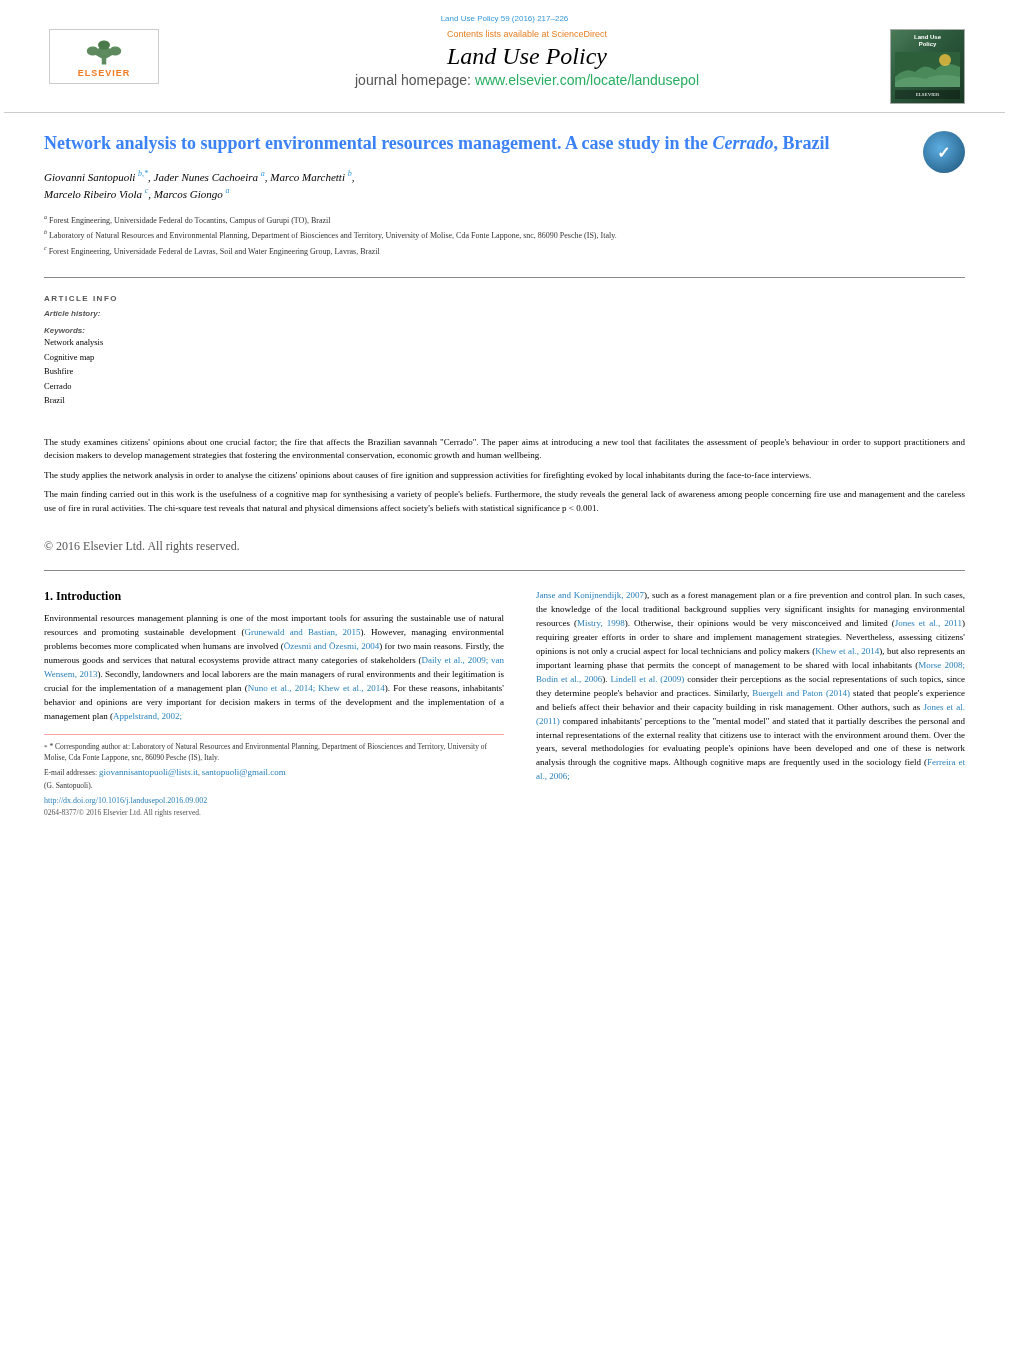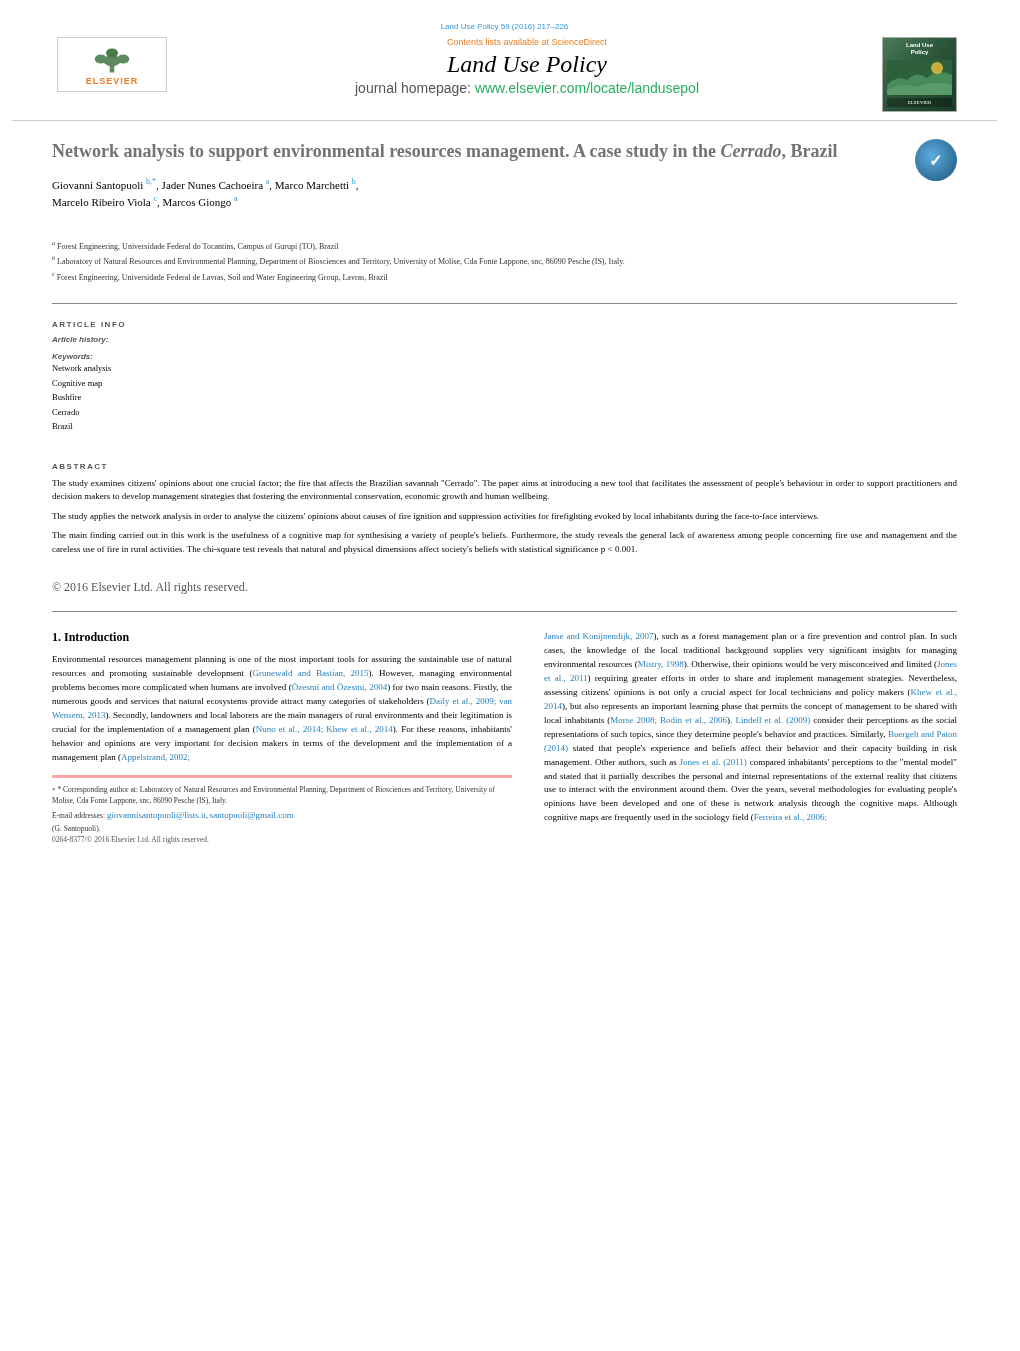--- a/index.html
+++ b/index.html
@@ -9,21 +9,21 @@
       font-size: 10px;
       color: #000;
       width: 1020px;
       min-height: 1351px;
     }
 
     .page-wrapper {
       width: 1009px;
       min-height: 1351px;
       background: #fff;
-      padding: 12px;
+      padding: 4px;
     }
 
     
     .journal-header {
       padding: 10px 40px 0 40px;
       border-bottom: 1px solid #ccc;
       padding-bottom: 8px;
     }
 
     .header-top-row {
@@ -139,41 +139,42 @@
     }
 
     
     .article-header {
       padding: 18px 40px 10px 40px;
     }
 
     .article-title {
       font-size: 18px;
       font-weight: bold;
-      color: #737373;
+      color: #3b82f6;
       line-height: 1.4;
       margin-bottom: 12px;
       max-width: 820px;
     }
 
     .article-title em {
       font-style: italic;
     }
 
     .crossmark-area {
       display: flex;
       justify-content: space-between;
       align-items: flex-start;
     }
 
     .authors-line {
       font-size: 11px;
       color: #000;
-      margin-bottom: 22px;
+      margin-bottom: 4px;
       line-height: 1.5;
+      font-style: italic;
     }
 
     .author-super {
       font-size: 8px;
       vertical-align: super;
       color: #3498db;
     }
 
     .crossmark-badge {
       width: 42px;
@@ -318,21 +319,21 @@
     }
 
     .ref-link {
       color: #2980b9;
       text-decoration: none;
       font-size: 9px;
     }
 
     
     .footnote-area {
-      border-top: 3px solid #fca5a5;
+      border-top: 1px solid #fca5a5;
       margin-top: 10px;
       padding-top: 6px;
       font-size: 7.5px;
       color: #333;
       line-height: 1.5;
     }
 
     .footnote-star {
       font-size: 7px;
     }
@@ -435,21 +436,20 @@
           <div>Network analysis</div>
           <div>Cognitive map</div>
           <div>Bushfire</div>
           <div>Cerrado</div>
           <div>Brazil</div>
         </div>
       </div>
     </div>
 
     <div class="abstract-col">
-      <div class="section-label">ABSTRACT</div>
       <div class="abstract-text">
         <p>The study examines citizens' opinions about one crucial factor; the fire that affects the Brazilian savannah "Cerrado". The paper aims at introducing a new tool that facilitates the assessment of people's behaviour in order to support practitioners and decision makers to develop management strategies that fostering the environmental conservation, economic growth and human wellbeing.</p>
         <p>The study applies the network analysis in order to analyse the citizens' opinions about causes of fire ignition and suppression activities for firefighting evoked by local inhabitants during the face-to-face interviews.</p>
         <p>The main finding carried out in this work is the usefulness of a cognitive map for synthesising a variety of people's beliefs. Furthermore, the study reveals the general lack of awareness among people concerning fire use and management and the careless use of fire in rural activities. The chi-square test reveals that natural and physical dimensions affect society's beliefs with statistical significance p &lt; 0.001.</p>
       </div>
       <div class="copyright-line">© 2016 Elsevier Ltd. All rights reserved.</div>
     </div>
   </div>
 
   <hr class="separator">
@@ -467,20 +467,21 @@
       </div>
 
       <div class="footnote-area">
         <p>
           <span class="footnote-star">*</span> <span>* Corresponding author at: Laboratory of Natural Resources and Environmental Planning, Department of Biosciences and Territory, University of Molise, Cda Fonte Lappone, snc, 86090 Pesche (IS), Italy.</span>
         </p>
         <p style="margin-top:3px;">
           <span>E-mail addresses:</span> <a class="ref-link">giovannisantopuoli@lists.it</a>, <a class="ref-link">santopuoli@gmail.com</a>
         </p>
         <p>(G. Santopuoli).</p>
+        <div class="footnote-doi">http://dx.doi.org/10.1016/j.landusepol.2016.09.002</div>
         <div class="footnote-issn">0264-8377/© 2016 Elsevier Ltd. All rights reserved.</div>
       </div>
     </div>
 
     <div class="right-col">
       <div class="body-text">
         <p>
           <a class="ref-link">Janse and Konijnendijk, 2007</a>), such as a forest management plan or a fire prevention and control plan. In such cases, the knowledge of the local traditional background supplies very significant insights for managing environmental resources (<a class="ref-link">Mistry, 1998</a>). Otherwise, their opinions would be very misconceived and limited (<a class="ref-link">Jones et al., 2011</a>) requiring greater efforts in order to share and implement management strategies. Nevertheless, assessing citizens' opinions is not only a crucial aspect for local technicians and policy makers (<a class="ref-link">Khew et al., 2014</a>), but also represents an important learning phase that permits the concept of management to be shared with local inhabitants (<a class="ref-link">Morse 2008; Bodin et al., 2006</a>). <a class="ref-link">Lindell et al. (2009)</a> consider their perceptions as the social representations of such topics, since they determine people's behavior and practices. Similarly, <a class="ref-link">Buergelt and Paton (2014)</a> stated that people's experience and beliefs affect their behavior and their capacity building in risk management. Other authors, such as <a class="ref-link">Jones et al. (2011)</a> compared inhabitants' perceptions to the "mental model" and stated that it partially describes the personal and internal representations of the external reality that citizens use to interact with the environment around them. Over the years, several methodologies for evaluating people's opinions have been developed and one of these is network analysis through the cognitive maps. Although cognitive maps are frequently used in the sociology field (<a class="ref-link">Ferreira et al., 2006;</a>
         </p>
       </div>

